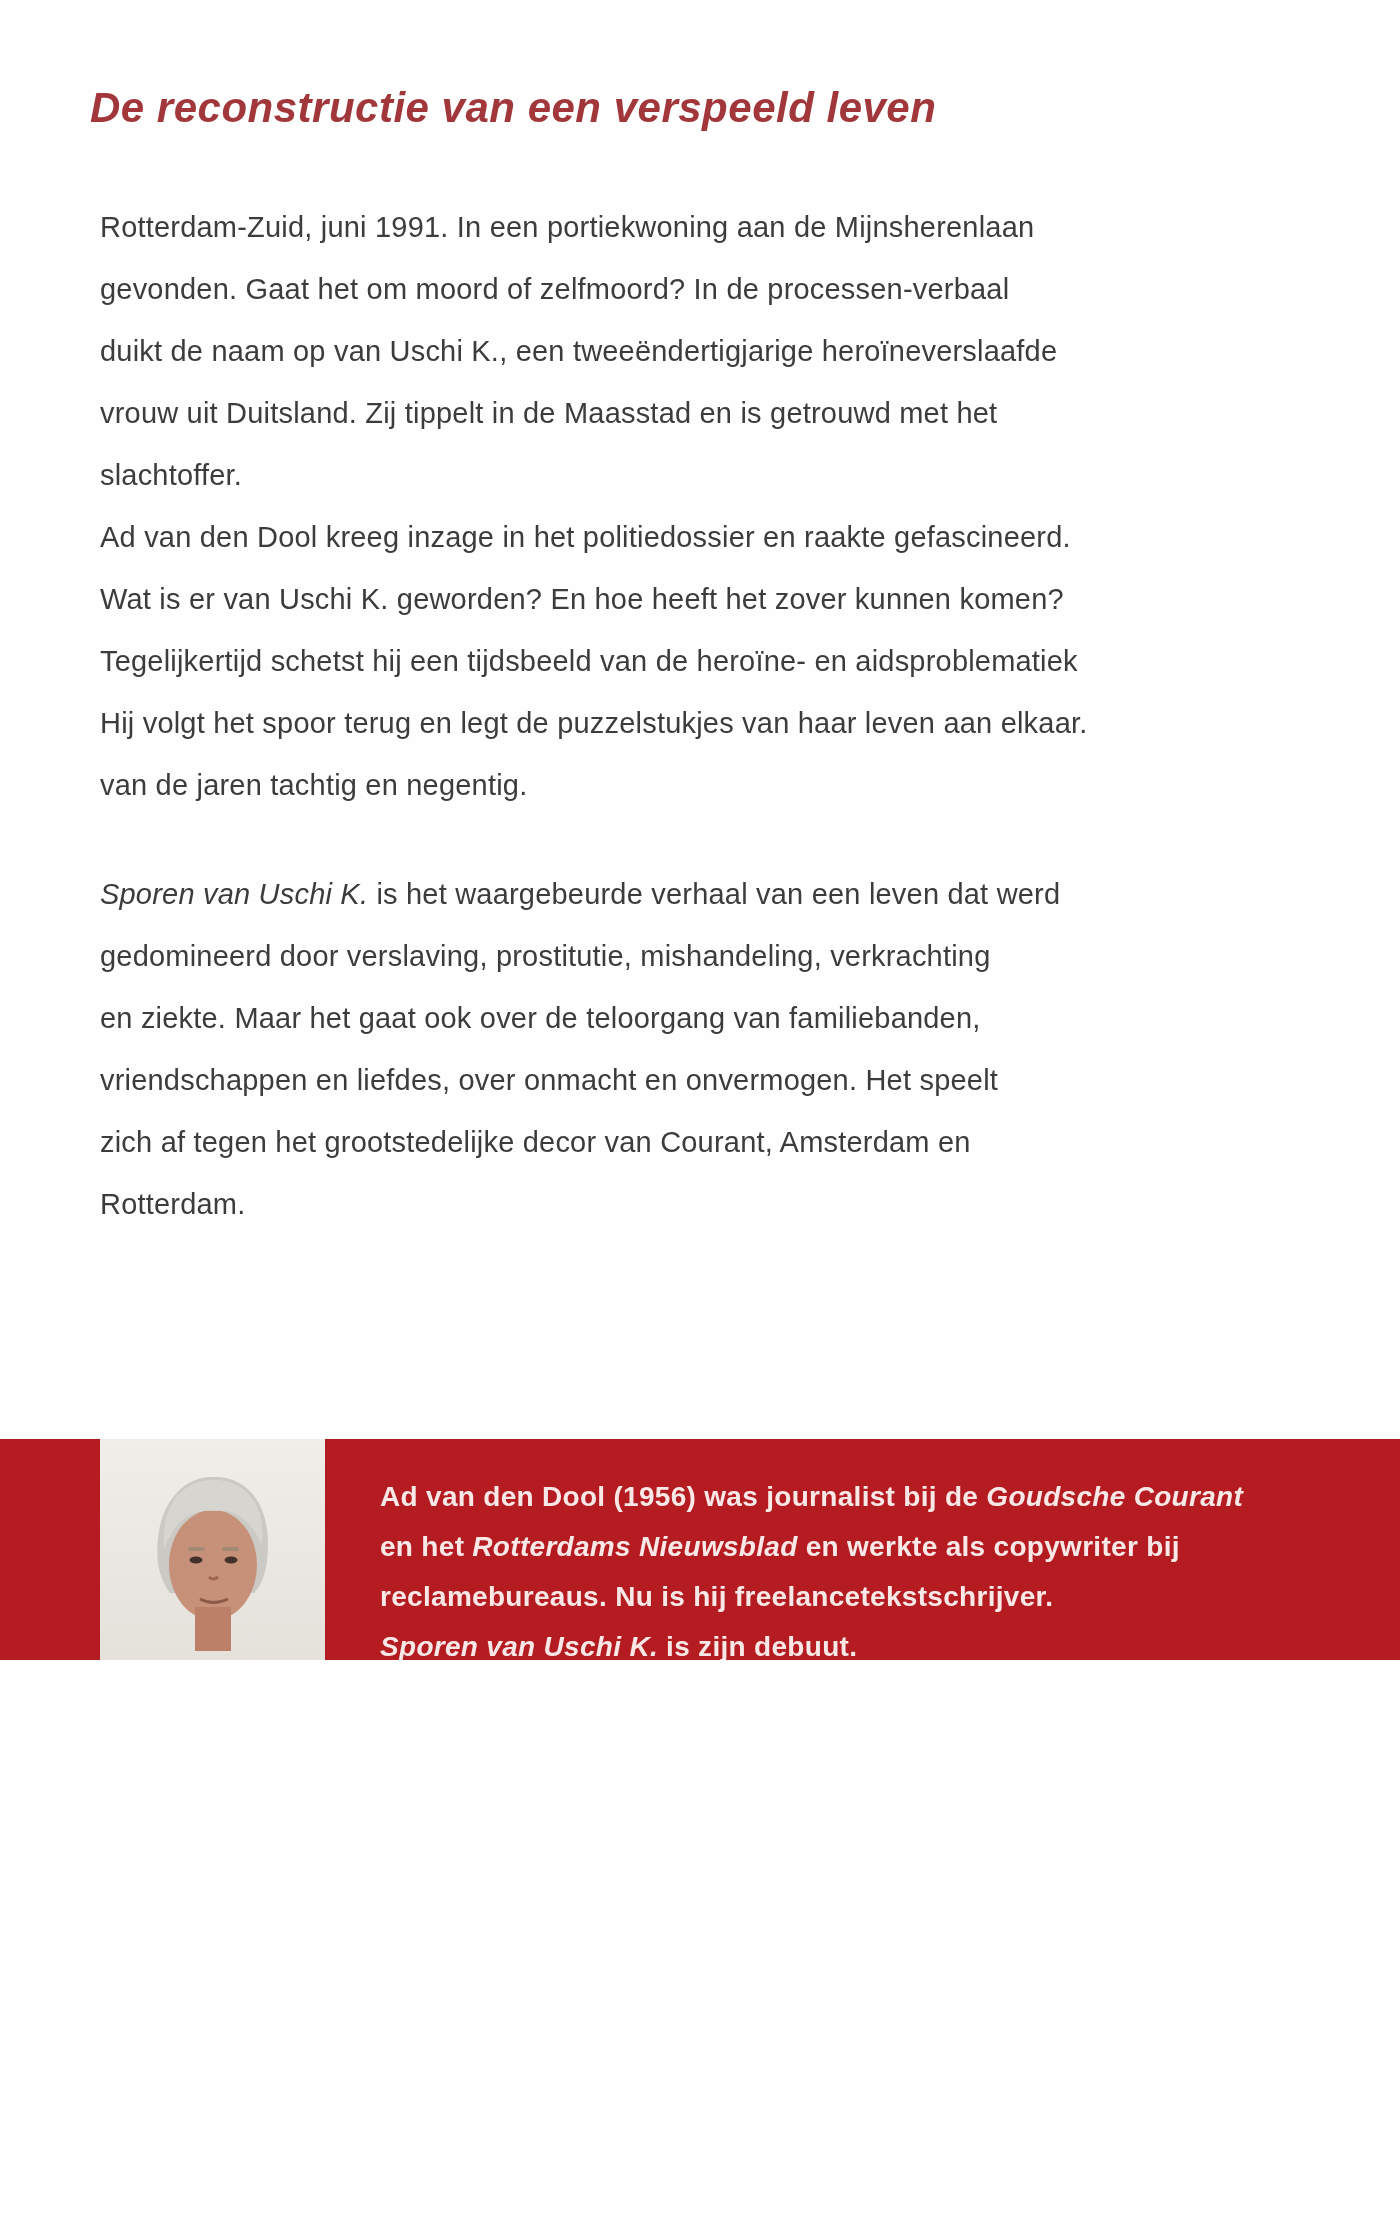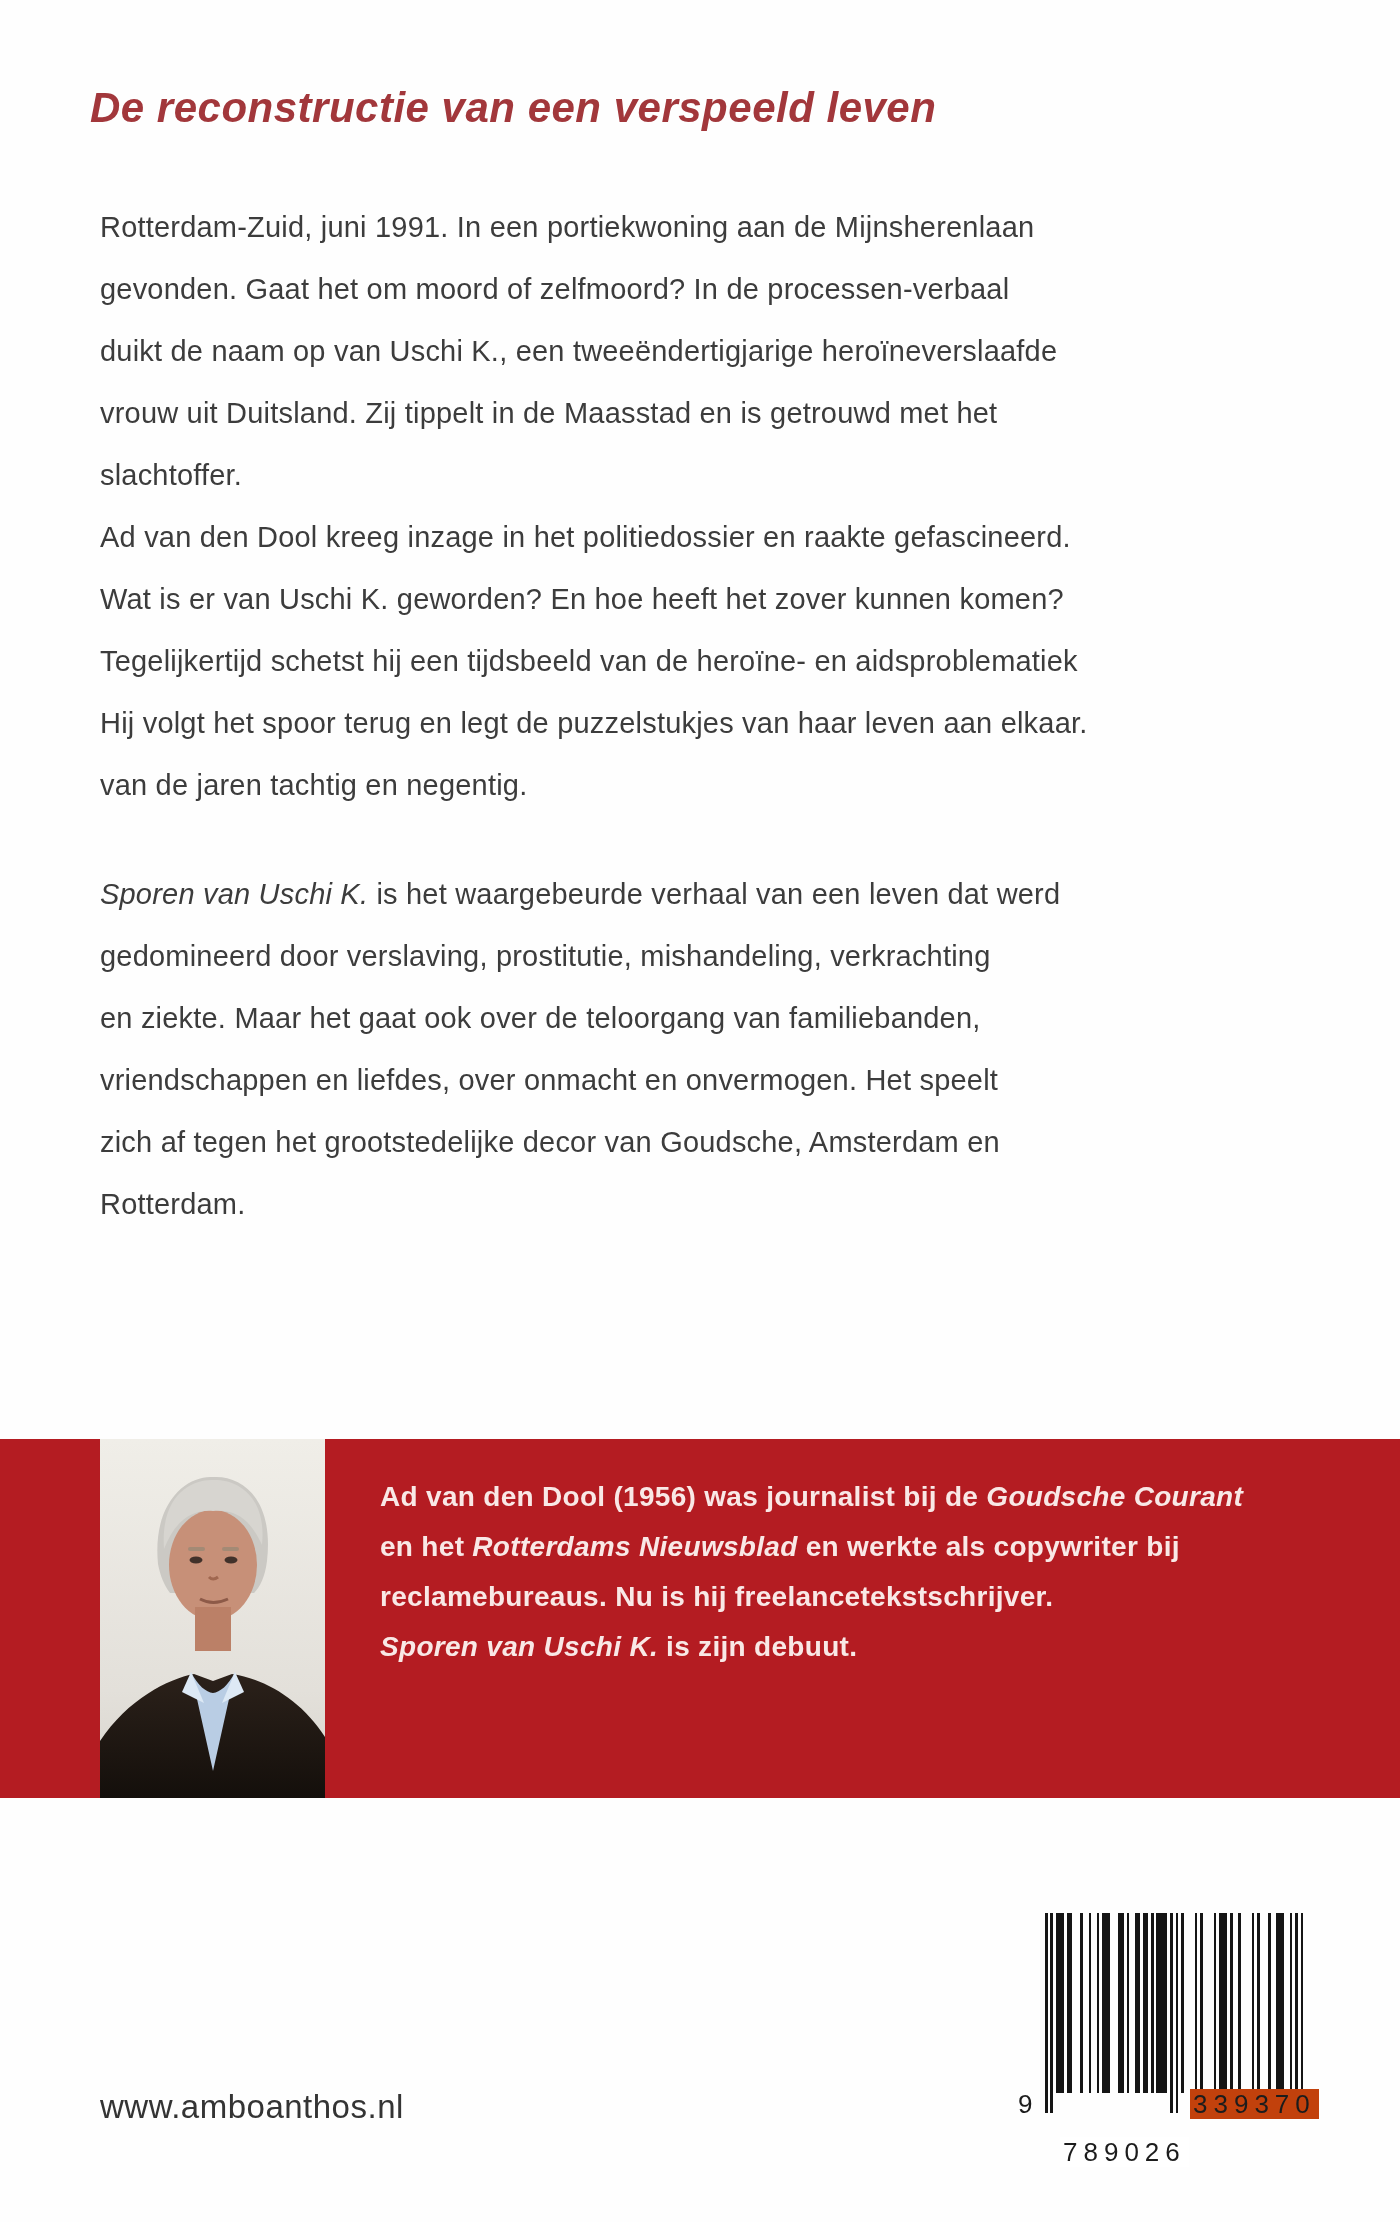--- a/index.html
+++ b/index.html
@@ -1,17 +1,17 @@
 <!DOCTYPE html>
 <html style="--tagline-color: #a2373b; --banner-color: #b41c22; --banner-text-color: #f9e8e6; --body-color: #3c3c3c;"><head>
 <meta charset="utf-8">
 <style>
   html,body{margin:0;padding:0;background:#ffffff;}
   .cover{
-    position:relative;width:1400px;height:2222px;background:#fefefe;
+    position:relative;width:1400px;height:1660px;background:#fefefe;
     font-family:"Liberation Sans", sans-serif;overflow:hidden;
   }
   .tagline{
     position:absolute;left:90px;top:82px;margin:0;
     font-size:42px;line-height:52px;font-style:italic;font-weight:700;
     letter-spacing:0.5px;white-space:nowrap;color:var(--tagline-color,#a2373b);
   }
   .synopsis{position:absolute;left:100px;top:196px;color:var(--body-color,#3c3c3c);}
   .synopsis .line{white-space:nowrap;line-height:62px;font-size:29px;letter-spacing:0.2px;}
   .para-2{margin-top:47px;}
@@ -55,21 +55,21 @@
         <div class="line"><span>Wat is er van Uschi K. geworden? En hoe heeft het zover kunnen komen?</span></div>
         <div class="line"><span>Tegelijkertijd schetst hij een tijdsbeeld van de heroïne- en aidsproblematiek</span></div>
         <div class="line"><span>Hij volgt het spoor terug en legt de puzzelstukjes van haar leven aan elkaar.</span></div>
         <div class="line"><span>van de jaren tachtig en negentig.</span></div>
       </div>
     <div class="para-2">
         <div class="line"><span style="font-style: italic;">Sporen van Uschi K.</span><span> is het waargebeurde verhaal van een leven dat werd</span></div>
         <div class="line"><span>gedomineerd door verslaving, prostitutie, mishandeling, verkrachting</span></div>
         <div class="line"><span>en ziekte. Maar het gaat ook over de teloorgang van familiebanden,</span></div>
         <div class="line"><span>vriendschappen en liefdes, over onmacht en onvermogen. Het speelt</span></div>
-        <div class="line"><span>zich af tegen het grootstedelijke decor van Goudsche, Amsterdam en</span></div>
+        <div class="line"><span>zich af tegen het grootstedelijke decor van Courant, Amsterdam en</span></div>
         <div class="line"><span>Rotterdam.</span></div>
       </div>
   </div>
 
   <div class="banner">
     <svg class="photo" viewBox="0 0 225 359" preserveAspectRatio="none" role="img">
       <defs>
         <linearGradient id="pbg" x1="0" y1="0" x2="0" y2="1">
           <stop offset="0" stop-color="#f0eee8"></stop>
           <stop offset="0.7" stop-color="#e3e0da"></stop>

